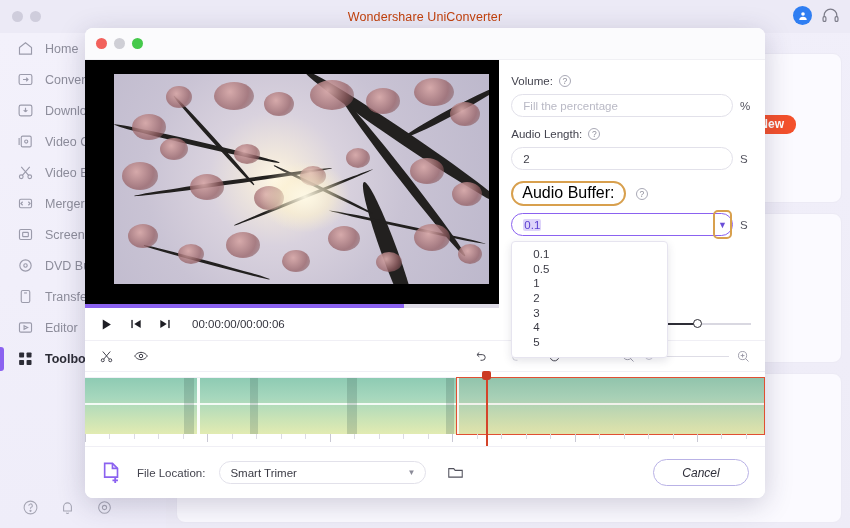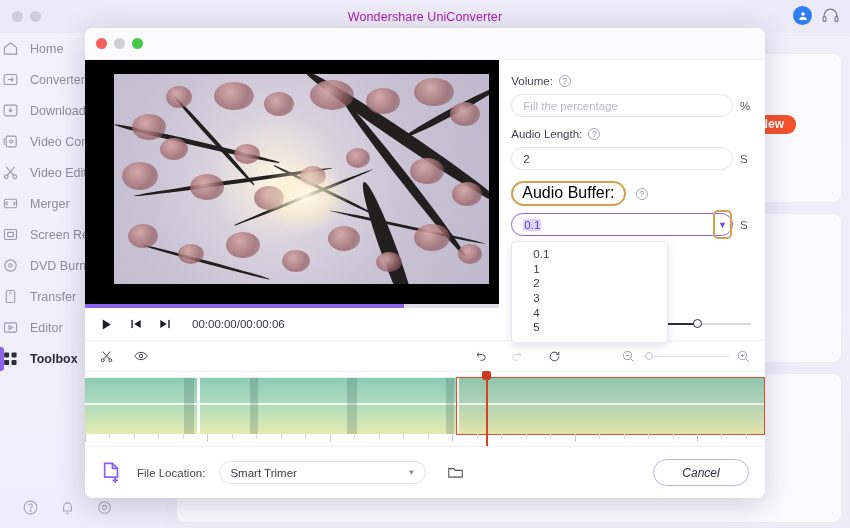--- a/index.html
+++ b/index.html
@@ -18,37 +18,37 @@
   }
   .app-titlebar {
     position: absolute; top: 0; left: 0; width: 850px; height: 33px;
     background: #eceaf6;
     display: flex; align-items: center;
   }
   .bg-traffic { display: flex; gap: 7px; margin-left: 12px; }
   .bg-dot { width: 11px; height: 11px; border-radius: 50%; background: #cfcddc; }
   .app-title {
     position: absolute; left: 0; right: 0; text-align: center;
-    font-size: 12.5px; color: #a21caf; letter-spacing: .1px;
+    font-size: 12.5px; color: #c2410c; letter-spacing: .1px;
   }
   .tb-right { position: absolute; right: 10px; top: 6px; display: flex; align-items: center; gap: 9px; }
   .avatar-ic {
     width: 19px; height: 19px; border-radius: 50%; background: #2f7ef2;
     display: flex; align-items: center; justify-content: center;
   }
   .headset-ic { width: 19px; height: 19px; color: #7b7b88; }
 
   
   .sidebar {
     position: absolute; top: 33px; left: 0; width: 166px; height: 495px;
     background: linear-gradient(180deg,#f3f1fb 0%,#efedf9 100%);
   }
   .side-item {
     position: relative; height: 31px; display: flex; align-items: center;
-    padding-left: 2px; gap: 11px; color: #8d8d9b; font-size: 12.5px;
+    padding-left: 17px; gap: 11px; color: #8d8d9b; font-size: 12.5px;
   }
   .side-item .si-ic { width: 17px; height: 17px; flex: none; color: #9b9bab; }
   .side-item.active { color: #2c2c36; font-weight: bold; }
   .side-item.active .si-ic { color: #2c2c36; }
   .side-item.active::before {
     content: ""; position: absolute; left: 0; top: 4px;
     width: 4px; height: 24px; background: #8b62f0; border-radius: 0 3px 3px 0;
   }
   .side-bottom {
     position: absolute; bottom: 8px; left: 0; width: 166px;
@@ -525,20 +525,21 @@
           <div class="f-row">
             <div class="select-wrap">
               <div class="f-select">
                 <span class="sel-val">0.1</span>
               </div>
               <div class="caret-box">
                 <span class="caret">▼</span>
               </div>
               <div class="dropdown">
                 <div class="dd-item">0.1</div>
+                <div class="dd-item">0.5</div>
                 <div class="dd-item">1</div>
                 <div class="dd-item">2</div>
                 <div class="dd-item">3</div>
                 <div class="dd-item">4</div>
                 <div class="dd-item">5</div>
               </div>
             </div>
             <span class="f-unit">S</span>
           </div>
         </div>

